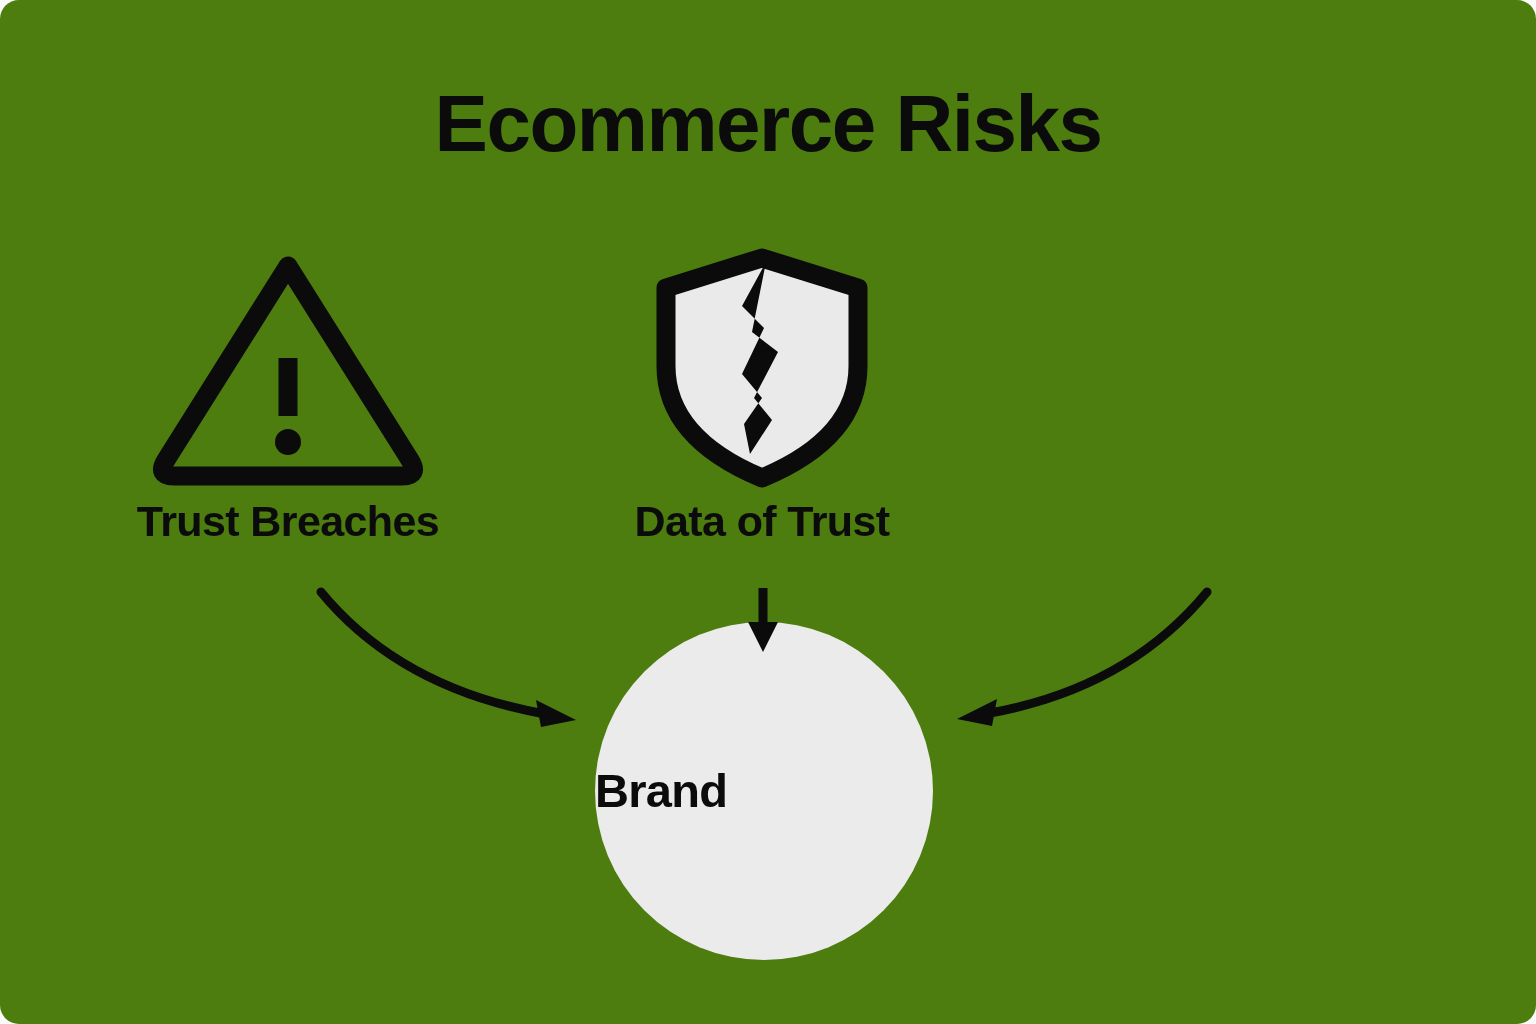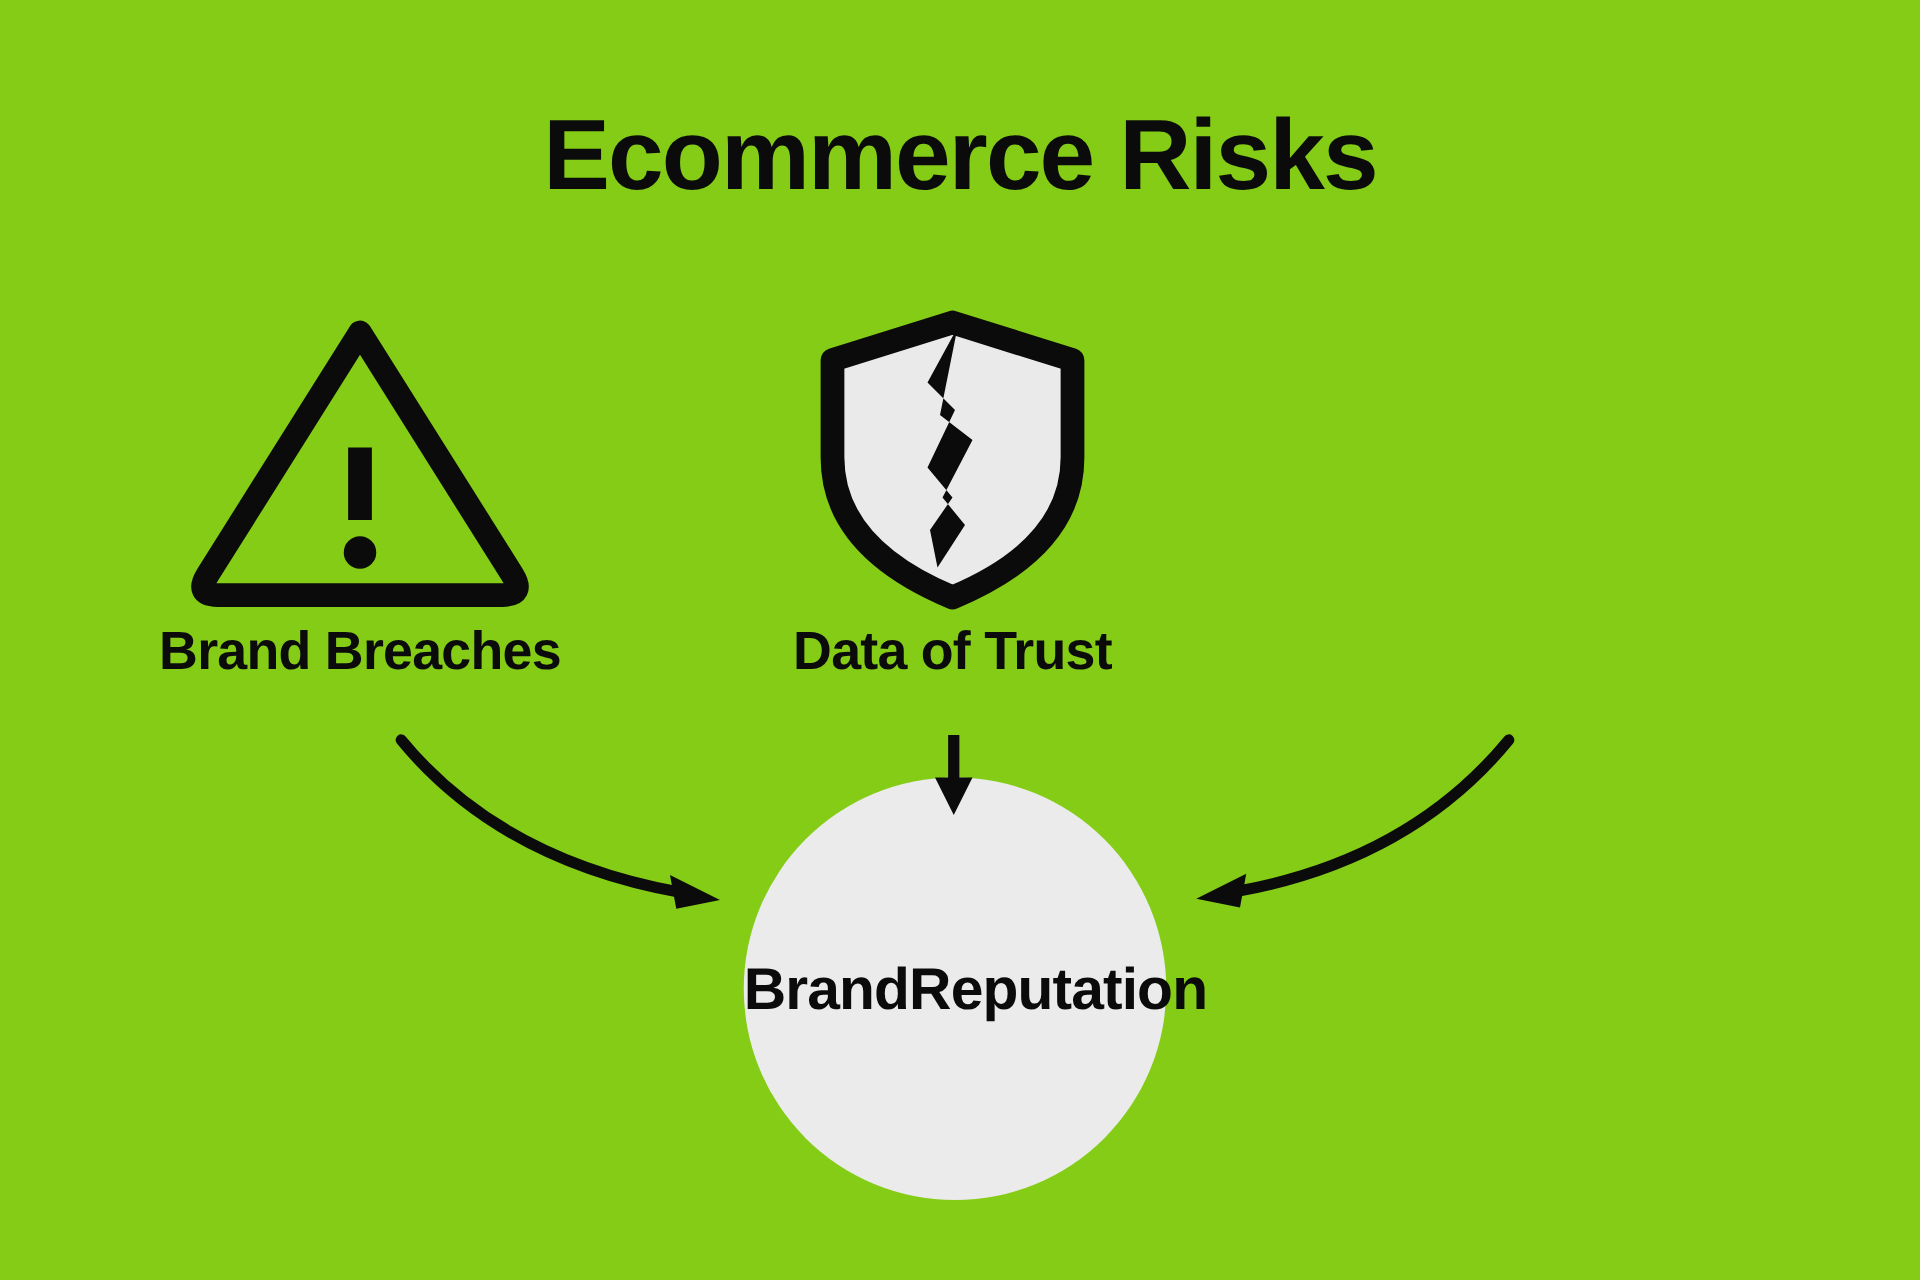--- a/index.html
+++ b/index.html
@@ -10,21 +10,22 @@
     width: 1536px;
     height: 1024px;
     background: #FAFAF9;
     font-family: "Liberation Sans", sans-serif;
     overflow: hidden;
   }
   #canvas {
     position: relative;
     width: 1536px;
     height: 1024px;
-    background: #84cc16;
+    background: #4d7c0f;
+    border-radius: 19px;
   }
 
   
   .title {
     position: absolute;
     left: 0;
     top: 84px;
     width: 1536px;
     text-align: center;
     font-size: 80px;
@@ -107,39 +108,38 @@
   <div class="title">Ecommerce Risks</div>
 
   <div class="node" id="node-breaches">
     <div class="node-icon">
       <svg class="icon-svg" width="360" height="240" viewBox="0 0 360 240" xmlns="http://www.w3.org/2000/svg">
         <path d="M180 18 L302 212 Q312 228 294 228 L66 228 Q48 228 58 212 Z" fill="none" stroke="#0B0B0B" stroke-width="19" stroke-linejoin="round" stroke-linecap="round"></path>
         <line x1="180" y1="110" x2="180" y2="168" stroke="#0B0B0B" stroke-width="19" stroke-linecap="butt"></line>
         <circle cx="180" cy="194" r="13" fill="#0B0B0B"></circle>
       </svg>
     </div>
-    <div class="node-label">Brand Breaches</div>
+    <div class="node-label">Trust Breaches</div>
   </div>
 
   <div class="node" id="node-trust">
     <div class="node-icon">
       <svg class="icon-svg" width="360" height="240" viewBox="0 0 360 240" xmlns="http://www.w3.org/2000/svg">
 
         <path d="M180 10 L276 40 L276 118 Q276 190 180 230 Q84 190 84 118 L84 40 Z" fill="#EAEAEA" stroke="#0B0B0B" stroke-width="19" stroke-linejoin="round"></path>
 
         <path d="M184 14 L170 84 L196 104 L172 150 L190 172 L168 206 L162 176 L180 150 L160 126 L182 80 L160 58 Z" fill="#0B0B0B"></path>
       </svg>
     </div>
     <div class="node-label">Data of Trust</div>
   </div>
 
 
   <div class="center-circle">
     <div class="center-line">Brand</div>
-    <div class="center-line">Reputation</div>
   </div>
 
   <svg class="arrow-layer" viewBox="0 0 1536 1024" xmlns="http://www.w3.org/2000/svg">
 
     <g>
       <path d="M321 592 Q400 688 545 714" fill="none" stroke="#0B0B0B" stroke-width="9" stroke-linecap="round"></path>
       <path d="M576 720 L536 700 L541 727 Z" fill="#0B0B0B"></path>
     </g>
 
     <g>

